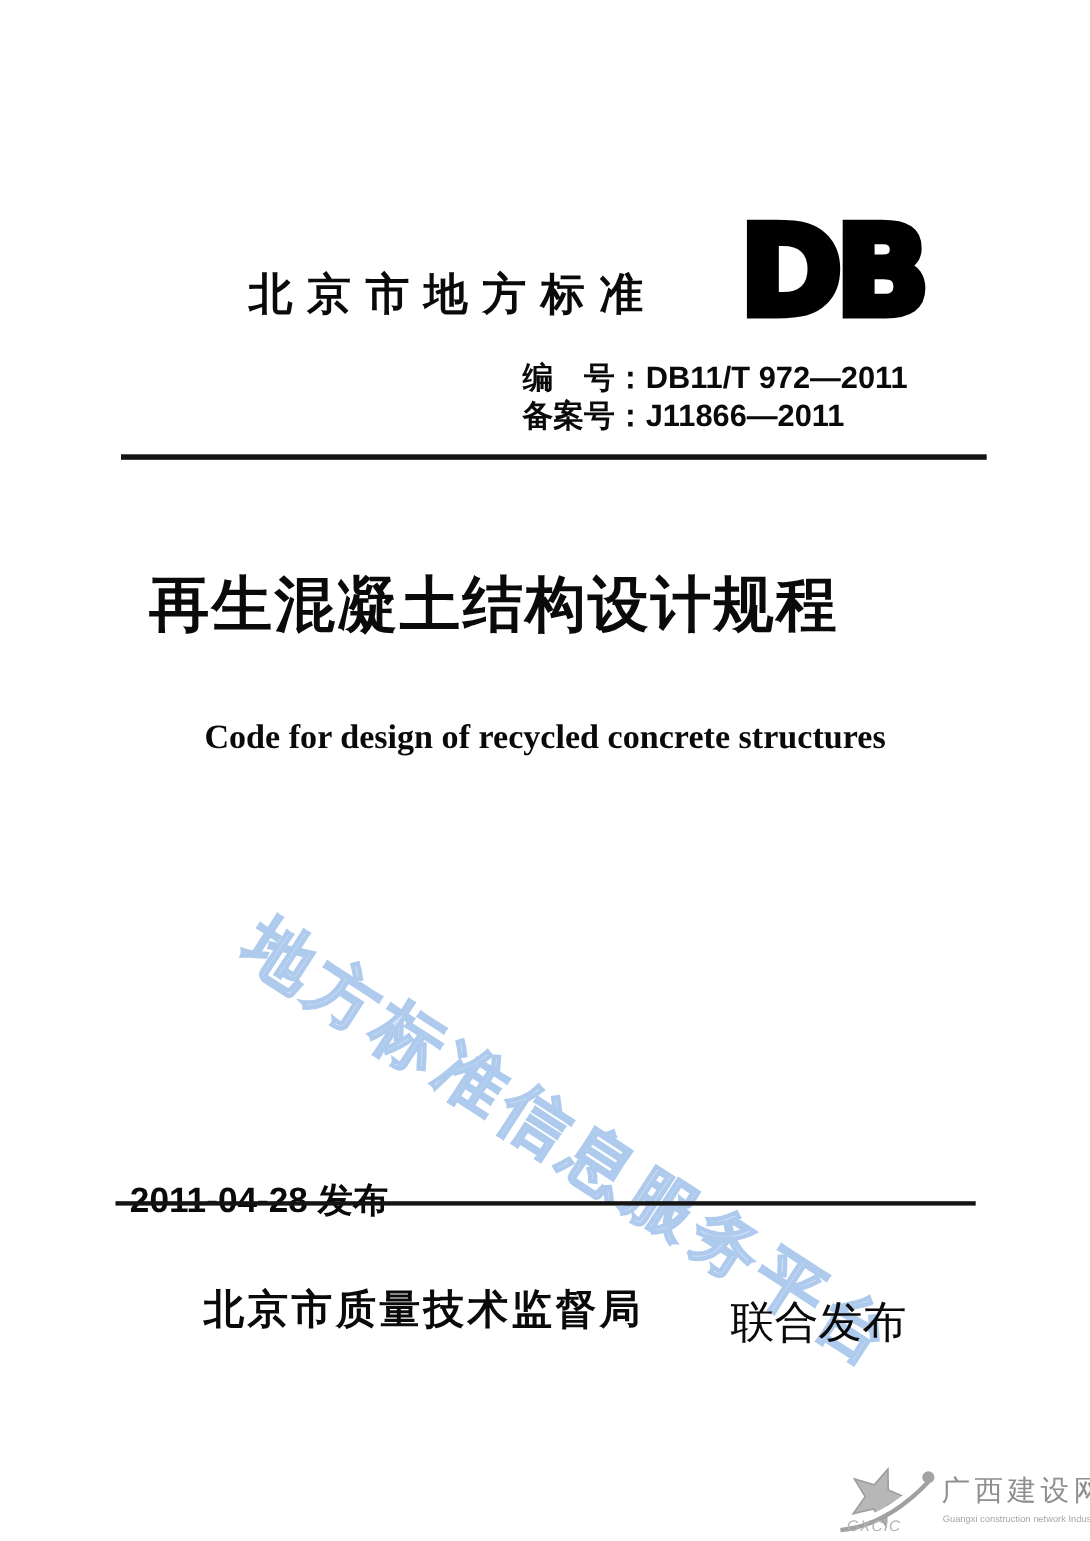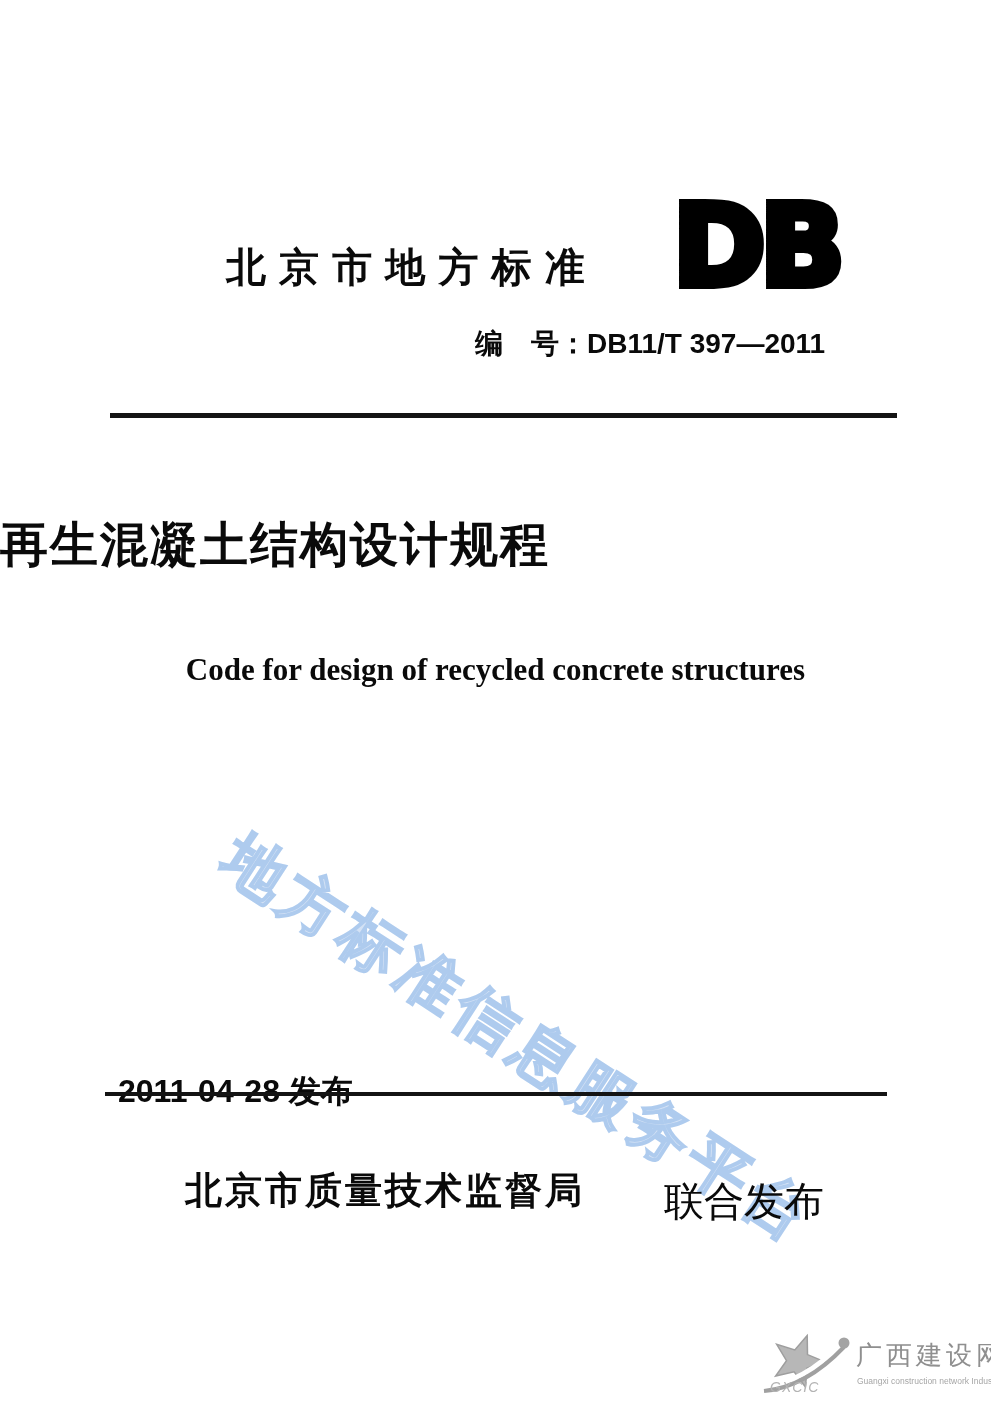--- a/index.html
+++ b/index.html
@@ -15,21 +15,21 @@
     transform:rotate(33deg);transform-origin:0 0;
   }
   .layer{position:absolute;z-index:1;}
   
   .header-cn{left:226px;top:240px;font-size:40px;font-weight:bold;letter-spacing:1px;white-space:nowrap;text-align:right;}
   .db-logo{left:664px;top:190px;width:184px;height:100px;}
   .numbers{left:475px;top:327px;font-size:28px;font-weight:bold;line-height:34px;white-space:nowrap;}
   .num-row span{font-weight:bold;text-align:right;}
   .rule-top{left:110px;top:413px;width:787px;height:5px;background:#141414;}
   
-  .title-cn{left:0;width:898px;top:513px;font-size:48px;font-weight:bold;letter-spacing:2px;white-space:nowrap;}
+  .title-cn{left:0;width:898px;top:513px;text-align:center;font-size:55px;font-weight:bold;letter-spacing:2px;white-space:nowrap;}
   .title-en{left:0;width:991px;top:652px;text-align:center;font-size:31px;font-weight:bold;font-family:"Liberation Serif",serif;white-space:nowrap;}
   
   .date-left{left:118px;top:1056px;font-size:32px;font-weight:bold;white-space:nowrap;margin-top:14px;}
   .date-right{left:612px;top:1056px;font-size:32px;font-weight:bold;white-space:nowrap;}
   .rule-bottom{left:105px;top:1092px;width:782px;height:4px;background:#141414;}
   
   .org1{left:185px;top:1124px;font-size:36px;font-weight:bold;letter-spacing:2px;white-space:nowrap;}
   .org2{left:185px;top:1166px;font-size:37px;font-weight:bold;letter-spacing:3px;white-space:nowrap;text-align:center;}
   .joint{left:664px;top:1148px;font-size:40px;font-family:"Liberation Serif",serif;white-space:nowrap;margin-top:26px;}
   
@@ -46,21 +46,22 @@
 
   <div class="watermark">地方标准信息服务平台</div>
 
   <div class="layer header-cn">北 京 市 地 方 标 准</div>
 
   <svg class="layer db-logo" viewBox="0 0 184 100" xmlns="http://www.w3.org/2000/svg">
     <text x="92" y="95" text-anchor="middle" font-size="112" font-weight="bold" font-family="DejaVu Sans, sans-serif" letter-spacing="-6" stroke="#000000" stroke-width="8" fill="#000000">DB</text>
   </svg>
 
   <div class="layer numbers">
-    <div class="num-row"><span>编　号：</span><span>DB11/T 397—2011</span></div>
+    <div class="num-row"><span>编　号：</span><span>DB11/T 972—2011</span></div>
+    <div class="num-row"><span>备案号：</span><span>J11866—2011</span></div>
   </div>
 
   <div class="layer rule-top"></div>
 
   <div class="layer title-cn">再生混凝土结构设计规程</div>
 
   <div class="layer title-en">Code for design of recycled concrete structures</div>
 
   <div class="layer date-left">2011-04-28 发布</div>
 

